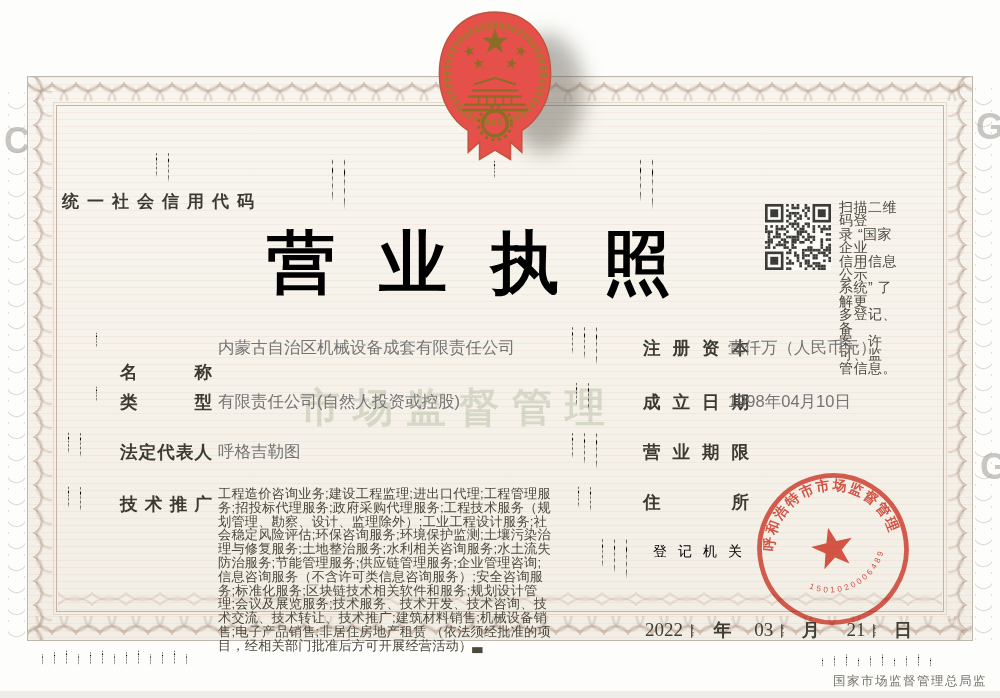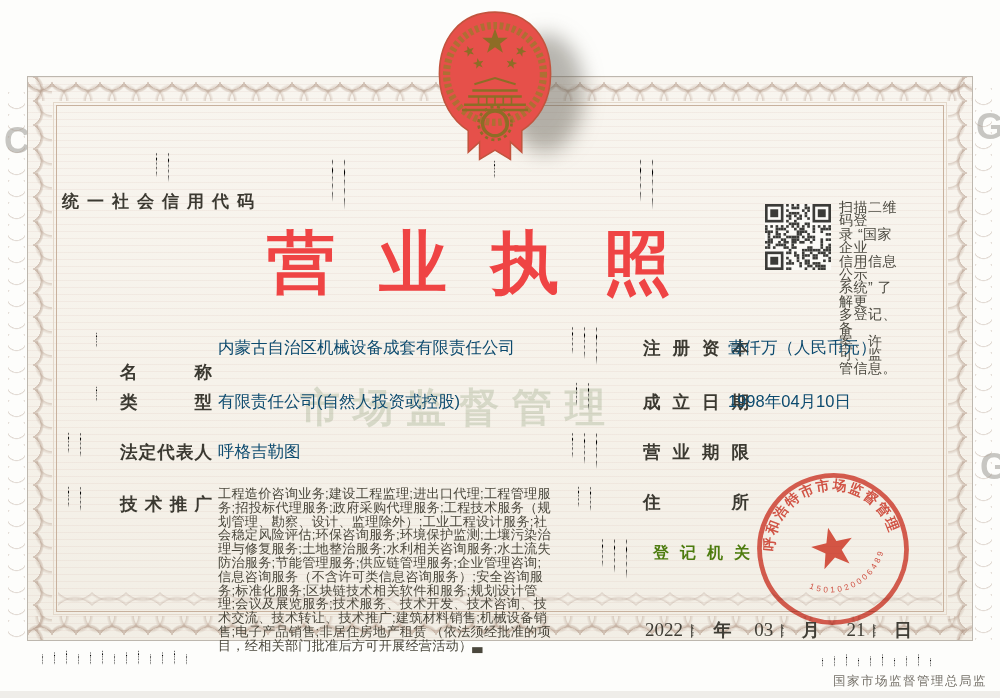--- a/index.html
+++ b/index.html
@@ -46,39 +46,39 @@
 
   
   #emblem{position:absolute;left:432px;top:8px;width:126px;height:170px;}
   #emblem-shadow{position:absolute;left:506px;top:34px;width:78px;height:118px;border-radius:50%;
     background:rgba(95,90,80,.45);filter:blur(10px);}
   .credit-label{position:absolute;left:62px;top:190px;font-size:17px;font-weight:bold;
     letter-spacing:8px;color:#3b3931;}
   .credit-code{position:absolute;left:62px;top:221px;font-family:"Liberation Serif","DejaVu Serif",serif;
     font-size:16px;letter-spacing:1.5px;color:#3d3b33;}
   #title{position:absolute;left:267px;top:218px;font-size:68px;font-weight:bold;
-    letter-spacing:44px;color:#ef4444;white-space:nowrap;}
+    letter-spacing:44px;color:#000000;white-space:nowrap;}
 
   
   #qr{position:absolute;left:765px;top:204px;width:66px;height:66px;}
   #qr-caption{position:absolute;left:839px;top:201px;width:66px;font-size:14px;line-height:13.4px;
     color:#4a483f;letter-spacing:.5px;}
 
   
   .lbl{position:absolute;display:inline-block;font-weight:bold;color:#3b3931;font-size:17.5px;
     text-align:justify;text-align-last:justify;}
   .lbl.left{left:120px;width:92px;}
   .lbl.right{left:643px;width:106px;}
-  .val{position:absolute;color:#0c4a6e;font-size:16.5px;white-space:pre-line;}
+  .val{position:absolute;color:#737373;font-size:16.5px;white-space:pre-line;}
   .val.left{left:218px;}
   .val.right{left:728px;}
   .scope{font-size:13.2px;line-height:13.8px;letter-spacing:.2px;color:#4a473c;width:348px;}
   .addr{font-size:15px;line-height:19px;}
-  .reg-label{position:absolute;left:653px;top:543px;font-size:16px;font-weight:bold;
-    letter-spacing:11px;color:#4d7c0f;white-space:nowrap;}
+  .reg-label{position:absolute;left:653px;top:543px;font-size:14px;font-weight:normal;
+    letter-spacing:11px;color:#000000;white-space:nowrap;}
 
   
   #seal{position:absolute;left:752px;top:468px;width:162px;height:162px;
     transform:rotate(-13deg);mix-blend-mode:multiply;opacity:.92;}
 
   
   .date-row{position:absolute;top:618px;font-family:"Liberation Serif","DejaVu Serif",serif;
     font-size:19px;color:#3f3d35;}
   .date-unit{font-family:"Liberation Sans","DejaVu Sans",sans-serif;font-size:18px;font-weight:bold;}
 

